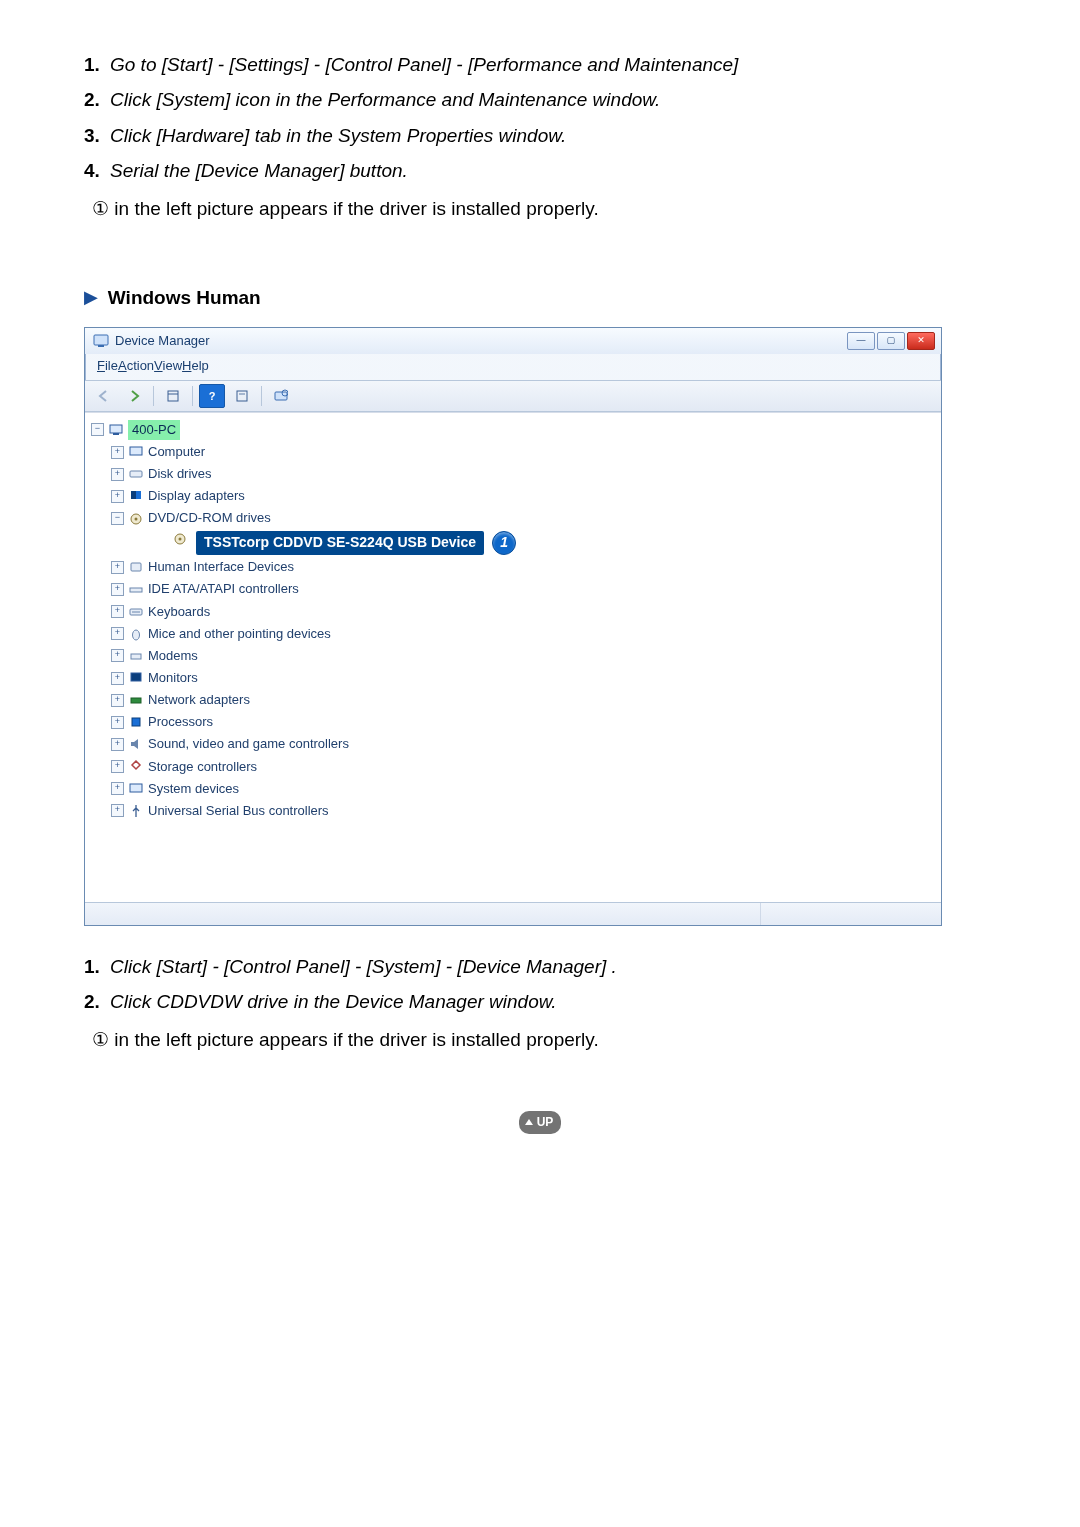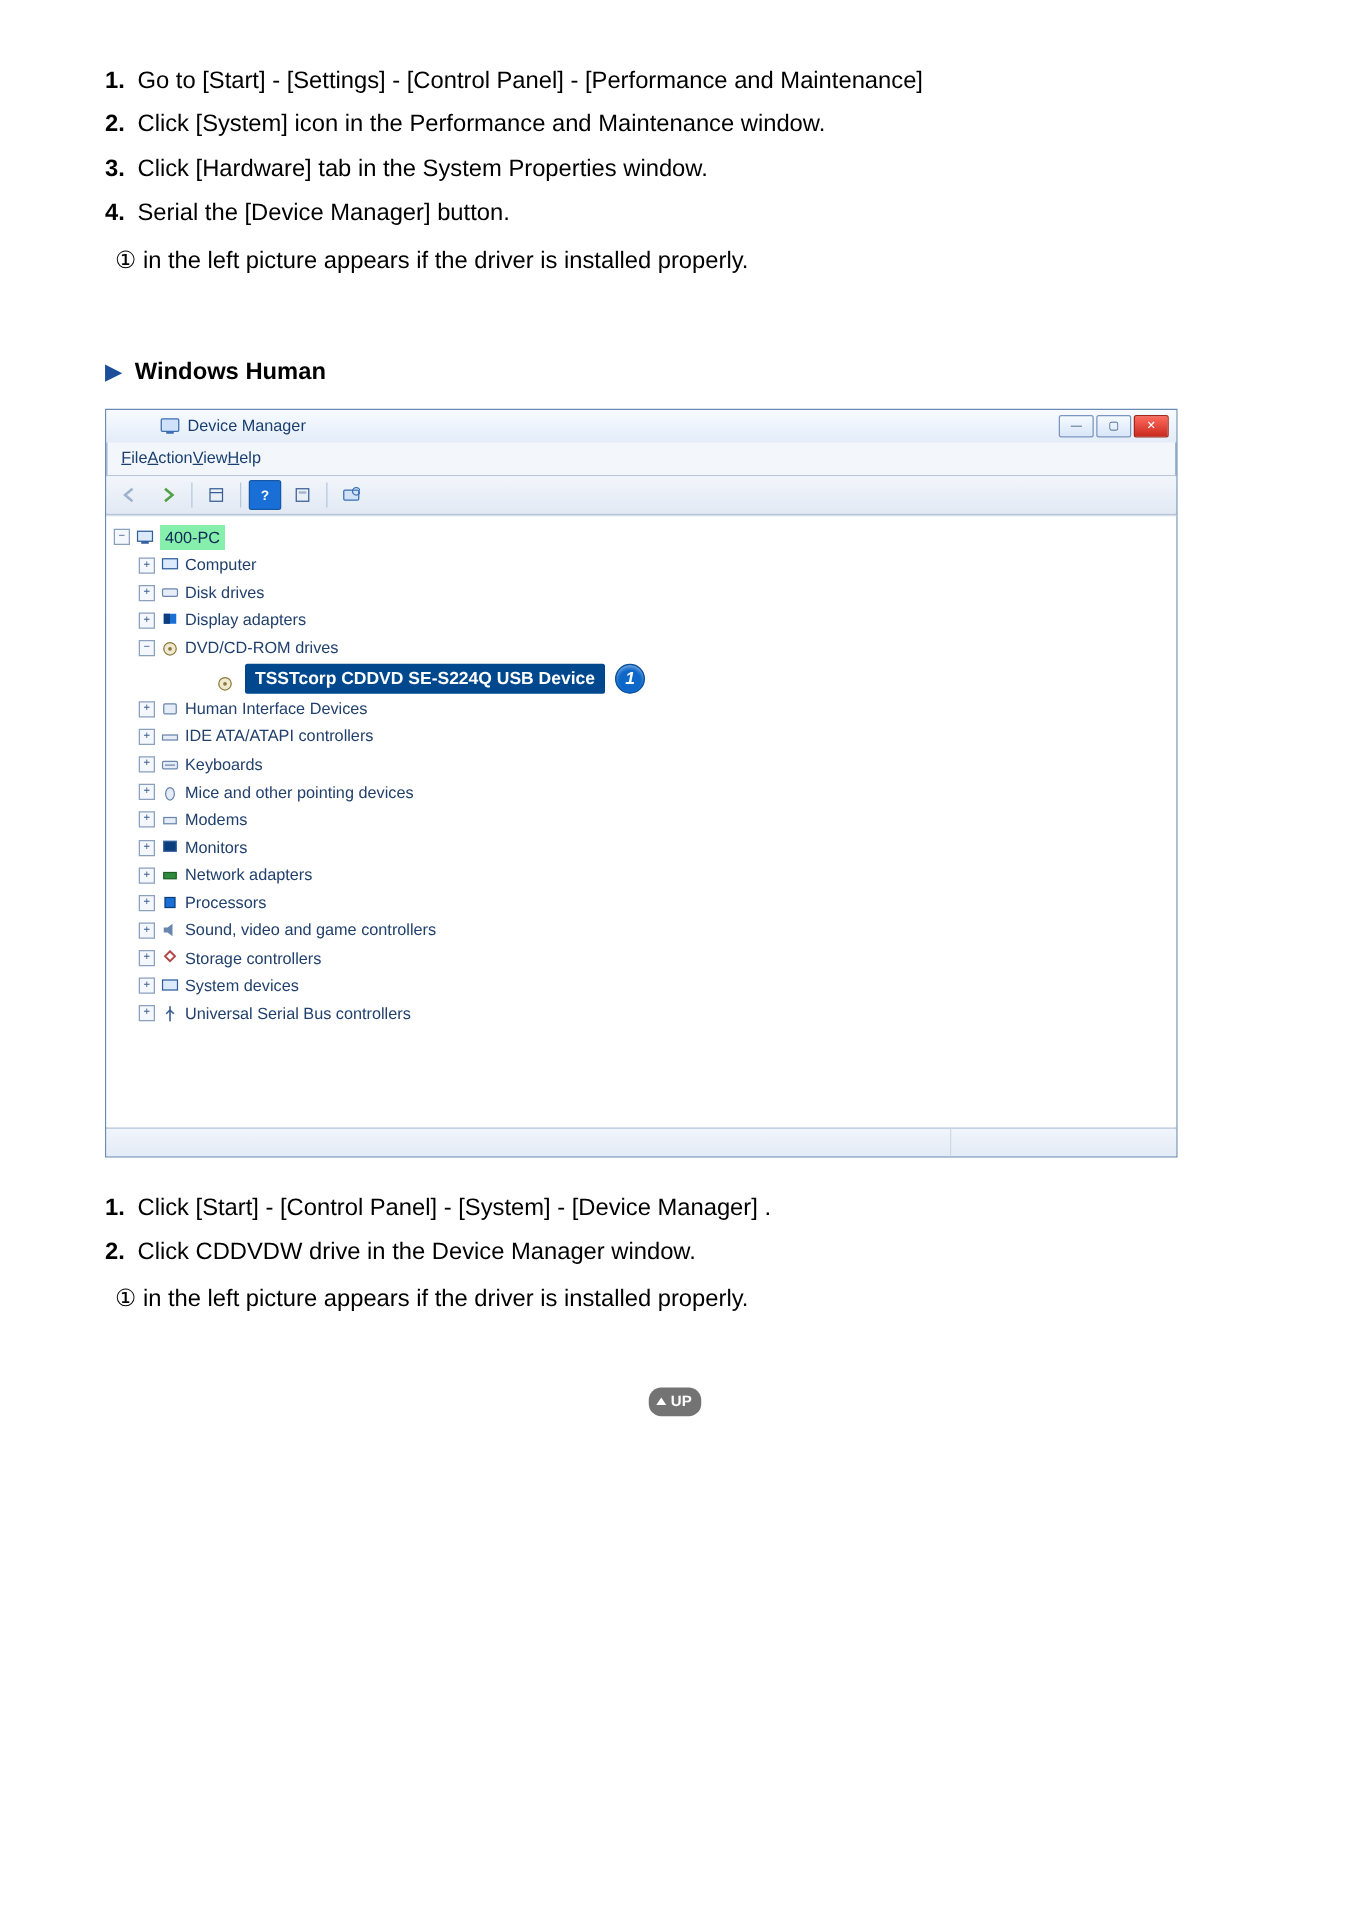--- a/index.html
+++ b/index.html
@@ -23,20 +23,21 @@
   ol.steps > li {
     display: flex;
     margin-bottom: 6px;
   }
   ol.steps > li .num {
     font-weight: bold;
     min-width: 26px;
   }
   ol.steps > li .txt {
     flex: 1;
+    font-style: italic;
   }
   .sub {
     margin-left: 8px;
     margin-top: 4px;
     margin-bottom: 20px;
   }
 
   .section-head {
     display: flex;
     align-items: center;
@@ -66,21 +67,20 @@
     align-items: center;
     justify-content: space-between;
     padding: 3px 6px 3px 8px;
     background: linear-gradient(#f7fbff, #e3ecf8);
   }
   .dm-titlebar .left {
     display: flex;
     align-items: center;
     gap: 6px;
     color: #1a3f70;
-    margin-left: 35px;
   }
   .dm-titlebar .left .app-icon {
     width: 16px; height: 16px;
     display: inline-flex; align-items: center; justify-content: center;
   }
   .win-buttons { display: flex; gap: 2px; }
   .win-btn {
     width: 26px; height: 16px;
     border: 1px solid #7a95c0;
     border-radius: 2px;
@@ -148,21 +148,21 @@
     display: inline-flex; align-items: center; justify-content: center;
   }
   .node.root .lbl {
     background: #86efac;
     color: #0b2a55;
     padding: 0 4px;
   }
 
   .highlight-row {
     display: flex;
-    align-items: flex-end;
+    align-items: flex-start;
     gap: 8px;
   }
   .highlight-box {
     background: #00488e;
     color: #ffffff;
     font-weight: bold;
     padding: 1px 8px 2px 8px;
     font-size: 14px;
     border-radius: 2px;
   }

